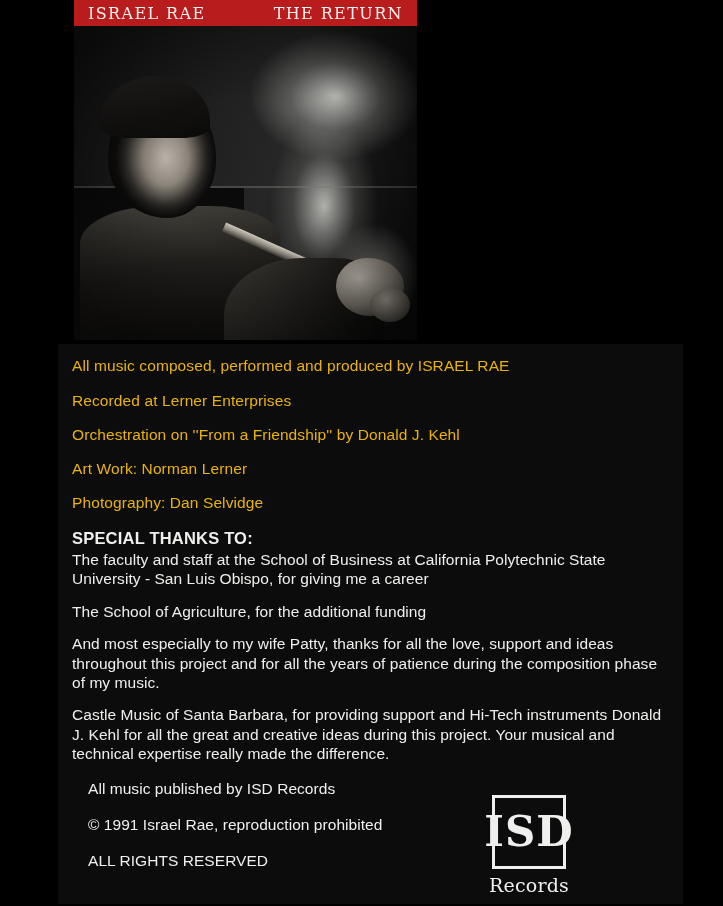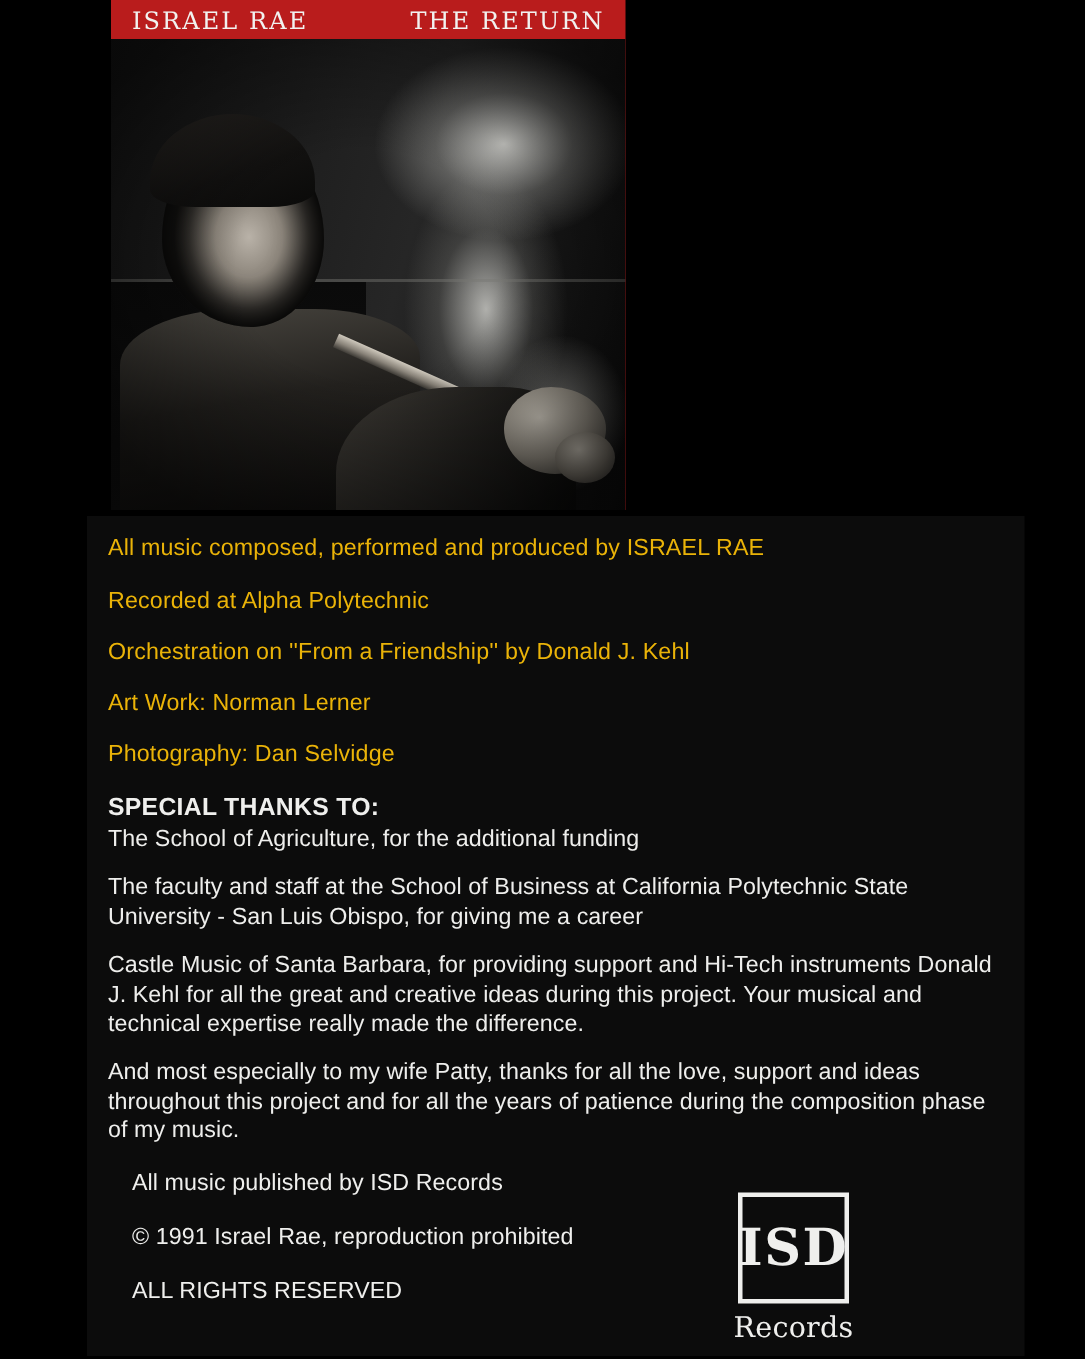--- a/index.html
+++ b/index.html
@@ -225,21 +225,21 @@
     height: 74px;
     margin: 0 auto;
     border: 3px solid #efefed;
     display: flex;
     align-items: center;
     justify-content: center;
     box-sizing: border-box;
   }
   .logo-letters {
     font-family: "DejaVu Serif", serif;
-    font-size: 34px;
+    font-size: 42px;
     font-weight: bold;
     letter-spacing: 1px;
     color: #efefed;
     line-height: 1;
   }
   .logo-word {
     font-family: "DejaVu Serif", serif;
     font-size: 19px;
     margin-top: 5px;
     color: #efefed;
@@ -267,32 +267,32 @@
       <div class="guitar-body"></div>
       <div class="hand"></div>
       <div class="vignette"></div>
     </div>
   </div>
 
   <div class="notes">
 
     <div class="credits">
       <p class="line">All music composed, performed and produced by ISRAEL RAE</p>
-      <p class="line">Recorded at Alpha Polytechnic</p>
+      <p class="line">Recorded at Lerner Enterprises</p>
       <p class="line">Orchestration on ''From a Friendship'' by Donald J. Kehl</p>
       <p class="line">Art Work: Norman Lerner</p>
       <p class="line">Photography: Dan Selvidge</p>
     </div>
 
     <div class="thanks">
       <div class="thanks-head">SPECIAL THANKS TO:</div>
+      <p class="para tight">The faculty and staff at the School of Business at California Polytechnic State University - San Luis Obispo, for giving me a career</p>
       <p class="para tight">The School of Agriculture, for the additional funding</p>
-      <p class="para tight">The faculty and staff at the School of Business at California Polytechnic State University - San Luis Obispo, for giving me a career</p>
+      <p class="para tight">And most especially to my wife Patty, thanks for all the love, support and ideas throughout this project and for all the years of patience during the composition phase of my music.</p>
       <p class="para tight">Castle Music of Santa Barbara, for providing support and Hi-Tech instruments Donald J. Kehl for all the great and creative ideas during this project. Your musical and technical expertise really made the difference.</p>
-      <p class="para tight">And most especially to my wife Patty, thanks for all the love, support and ideas throughout this project and for all the years of patience during the composition phase of my music.</p>
     </div>
 
     <div class="pub-block">
       <div class="blockline">All music published by ISD Records</div>
       <div class="blockline">© 1991 Israel Rae, reproduction prohibited</div>
       <div class="blockline">ALL RIGHTS RESERVED</div>
     </div>
 
     <div class="logo">
       <div class="logo-box">

